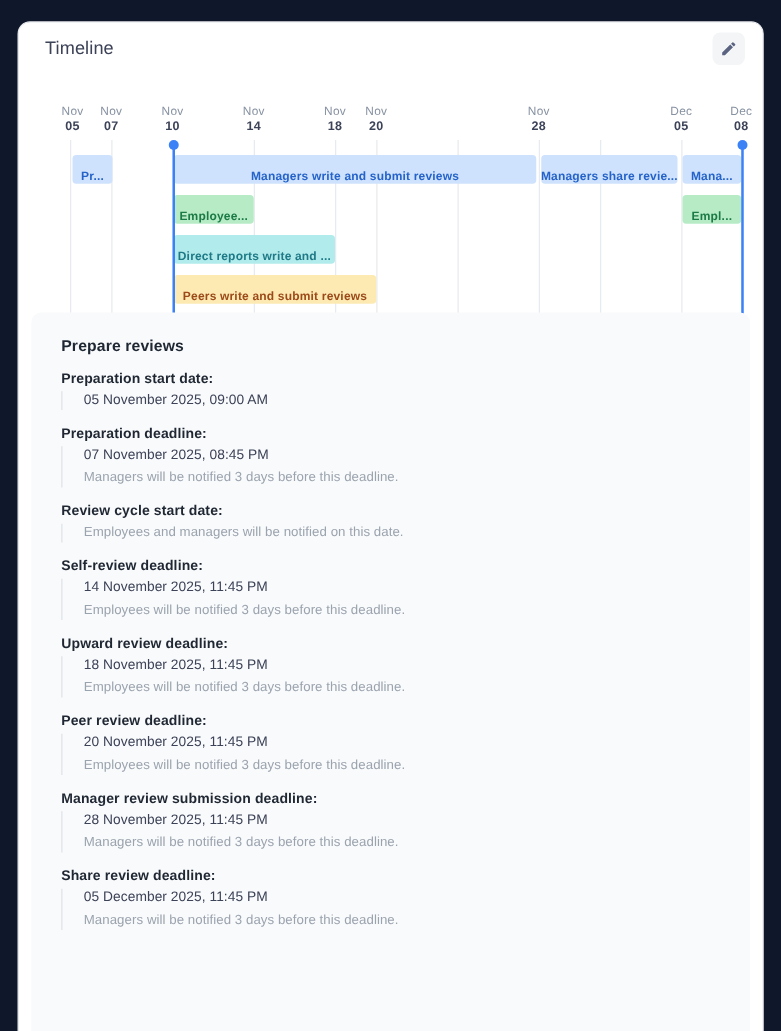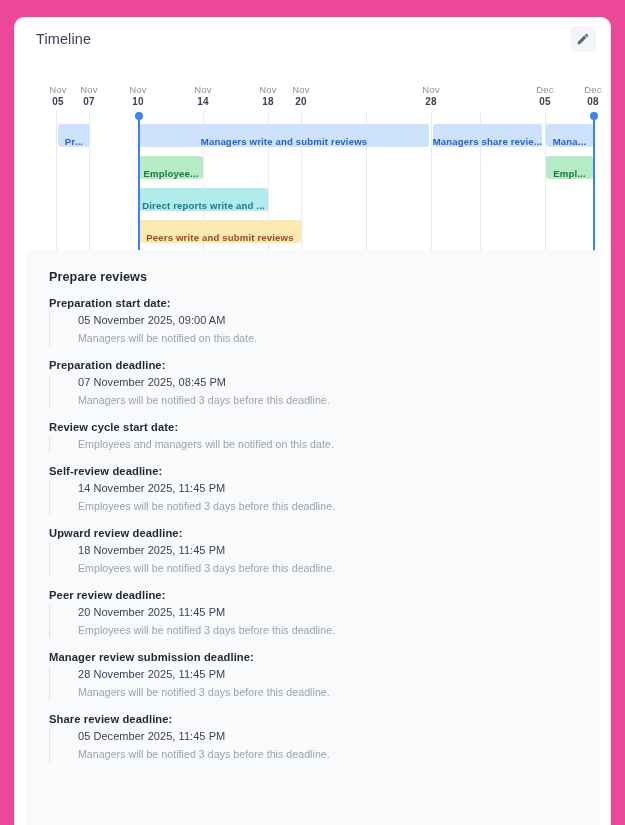--- a/index.html
+++ b/index.html
@@ -10,21 +10,21 @@
     height: 825px;
     background: #ffffff;
     font-family: "Liberation Sans", sans-serif;
     overflow: hidden;
   }
 
   #app {
     position: relative;
     width: 625px;
     height: 825px;
-    background: #ec4899;
+    background: #0f172a;
   }
 
   
   .outer-card {
     position: absolute;
     left: 14px;
     top: 17px;
     width: 597px;
     height: 830px;
     background: #ffffff;
@@ -157,21 +157,21 @@
 
   .field { margin: 13px 0 0 24px; }
   .field-label {
     font-size: 11.2px;
     font-weight: 700;
     color: #1f2733;
     letter-spacing: .1px;
   }
   .field-body {
     margin-top: 4px;
-    padding-left: 28px;
+    padding-left: 17px;
     border-left: 1px solid #dfe3e8;
   }
   .field-value {
     font-size: 11px;
     color: #3c4257;
     line-height: 15px;
     letter-spacing: .05px;
   }
   .field-note {
     margin-top: 3px;
@@ -252,21 +252,20 @@
           <div class="marker-dot" style="left: 578px; background: rgb(59, 130, 246);"></div>
         </div>
     </div>
 
     <div class="inner-card" id="details">
         <div class="section-title">Prepare reviews</div>
         <div class="field">
           <div class="field-label">Preparation start date:</div>
           <div class="field-body">
             <div class="field-value">05 November 2025, 09:00 AM</div>
-            <div class="field-note">Managers will be notified on this date.</div>
           </div>
         </div>
         <div class="field">
           <div class="field-label">Preparation deadline:</div>
           <div class="field-body">
             <div class="field-value">07 November 2025, 08:45 PM</div>
             <div class="field-note">Managers will be notified 3 days before this deadline.</div>
           </div>
         </div>
         <div class="field">

